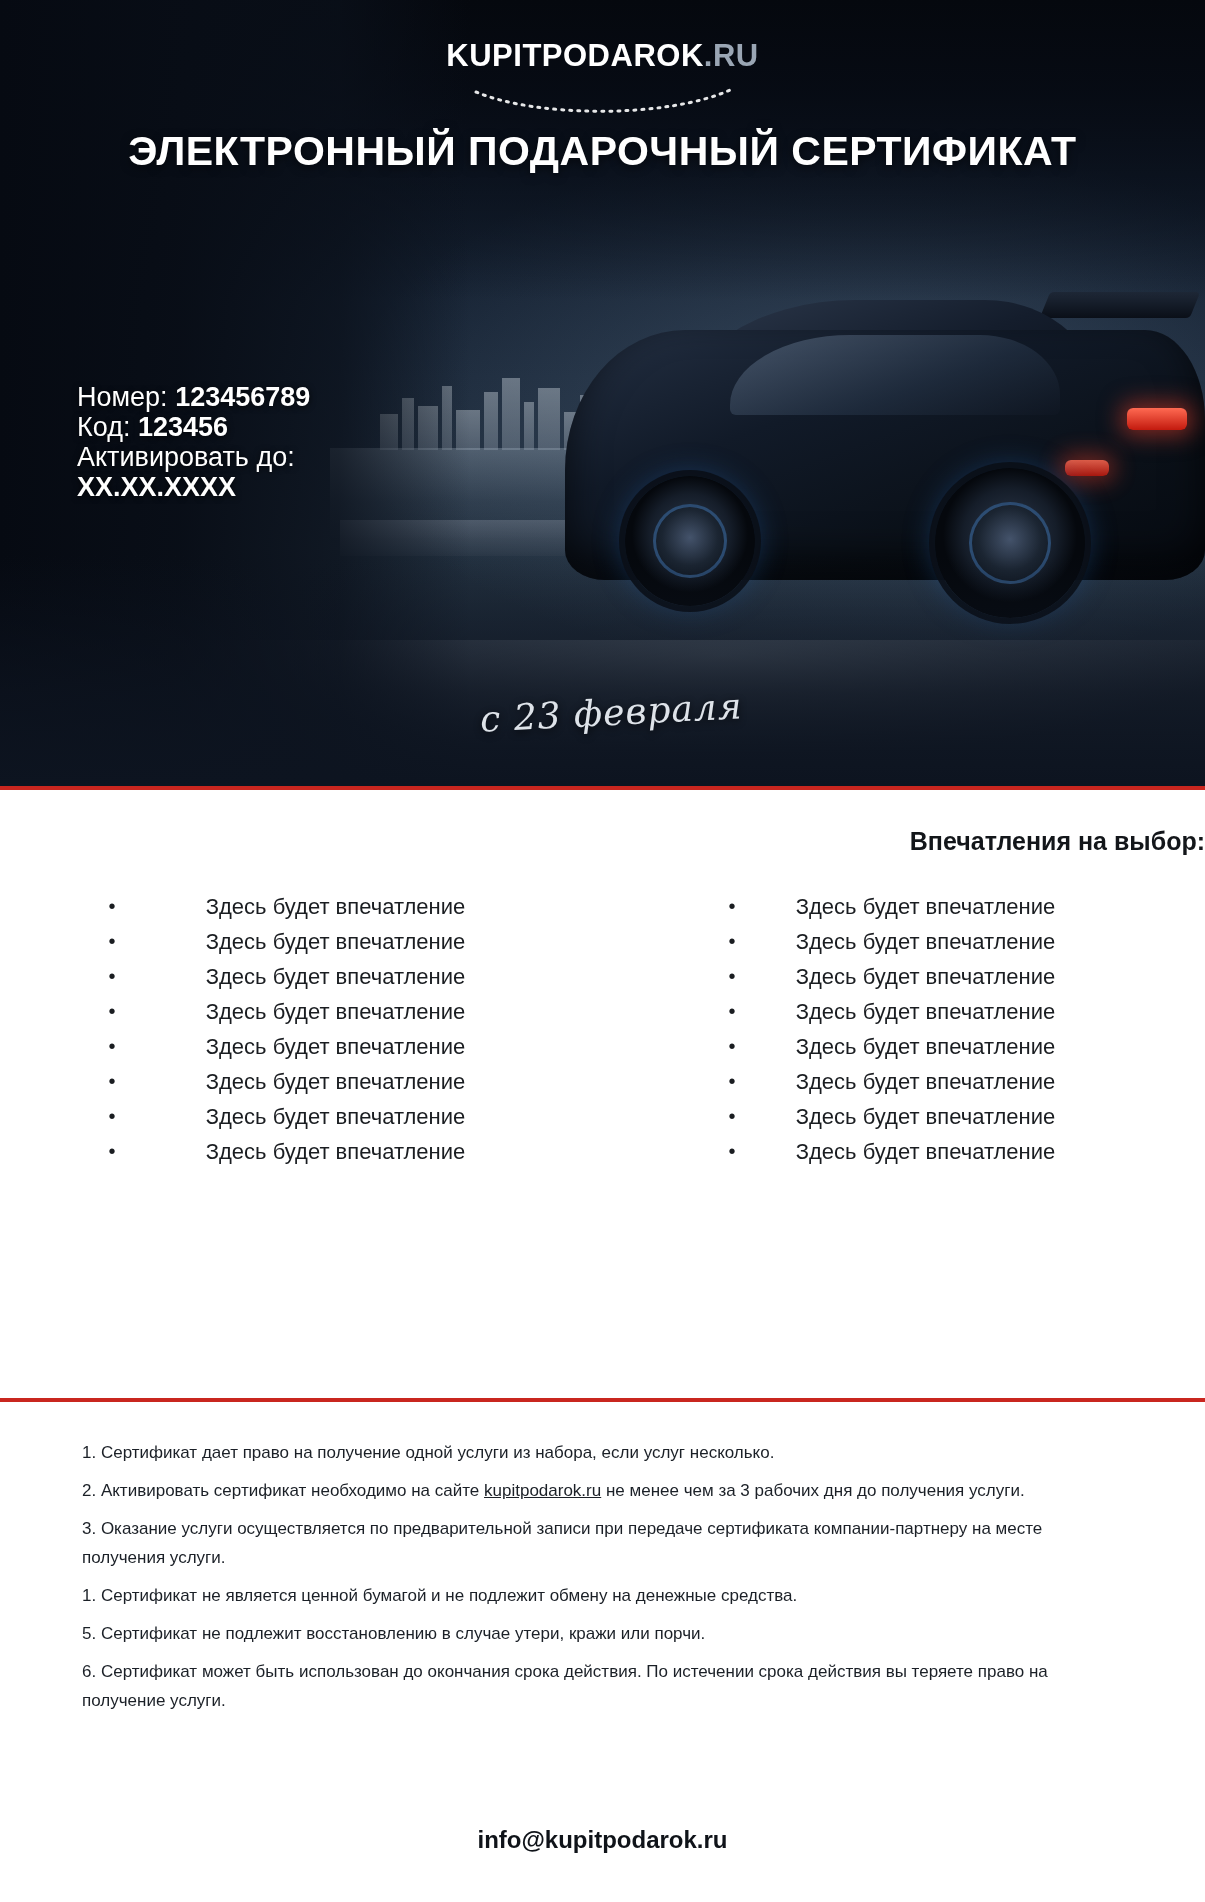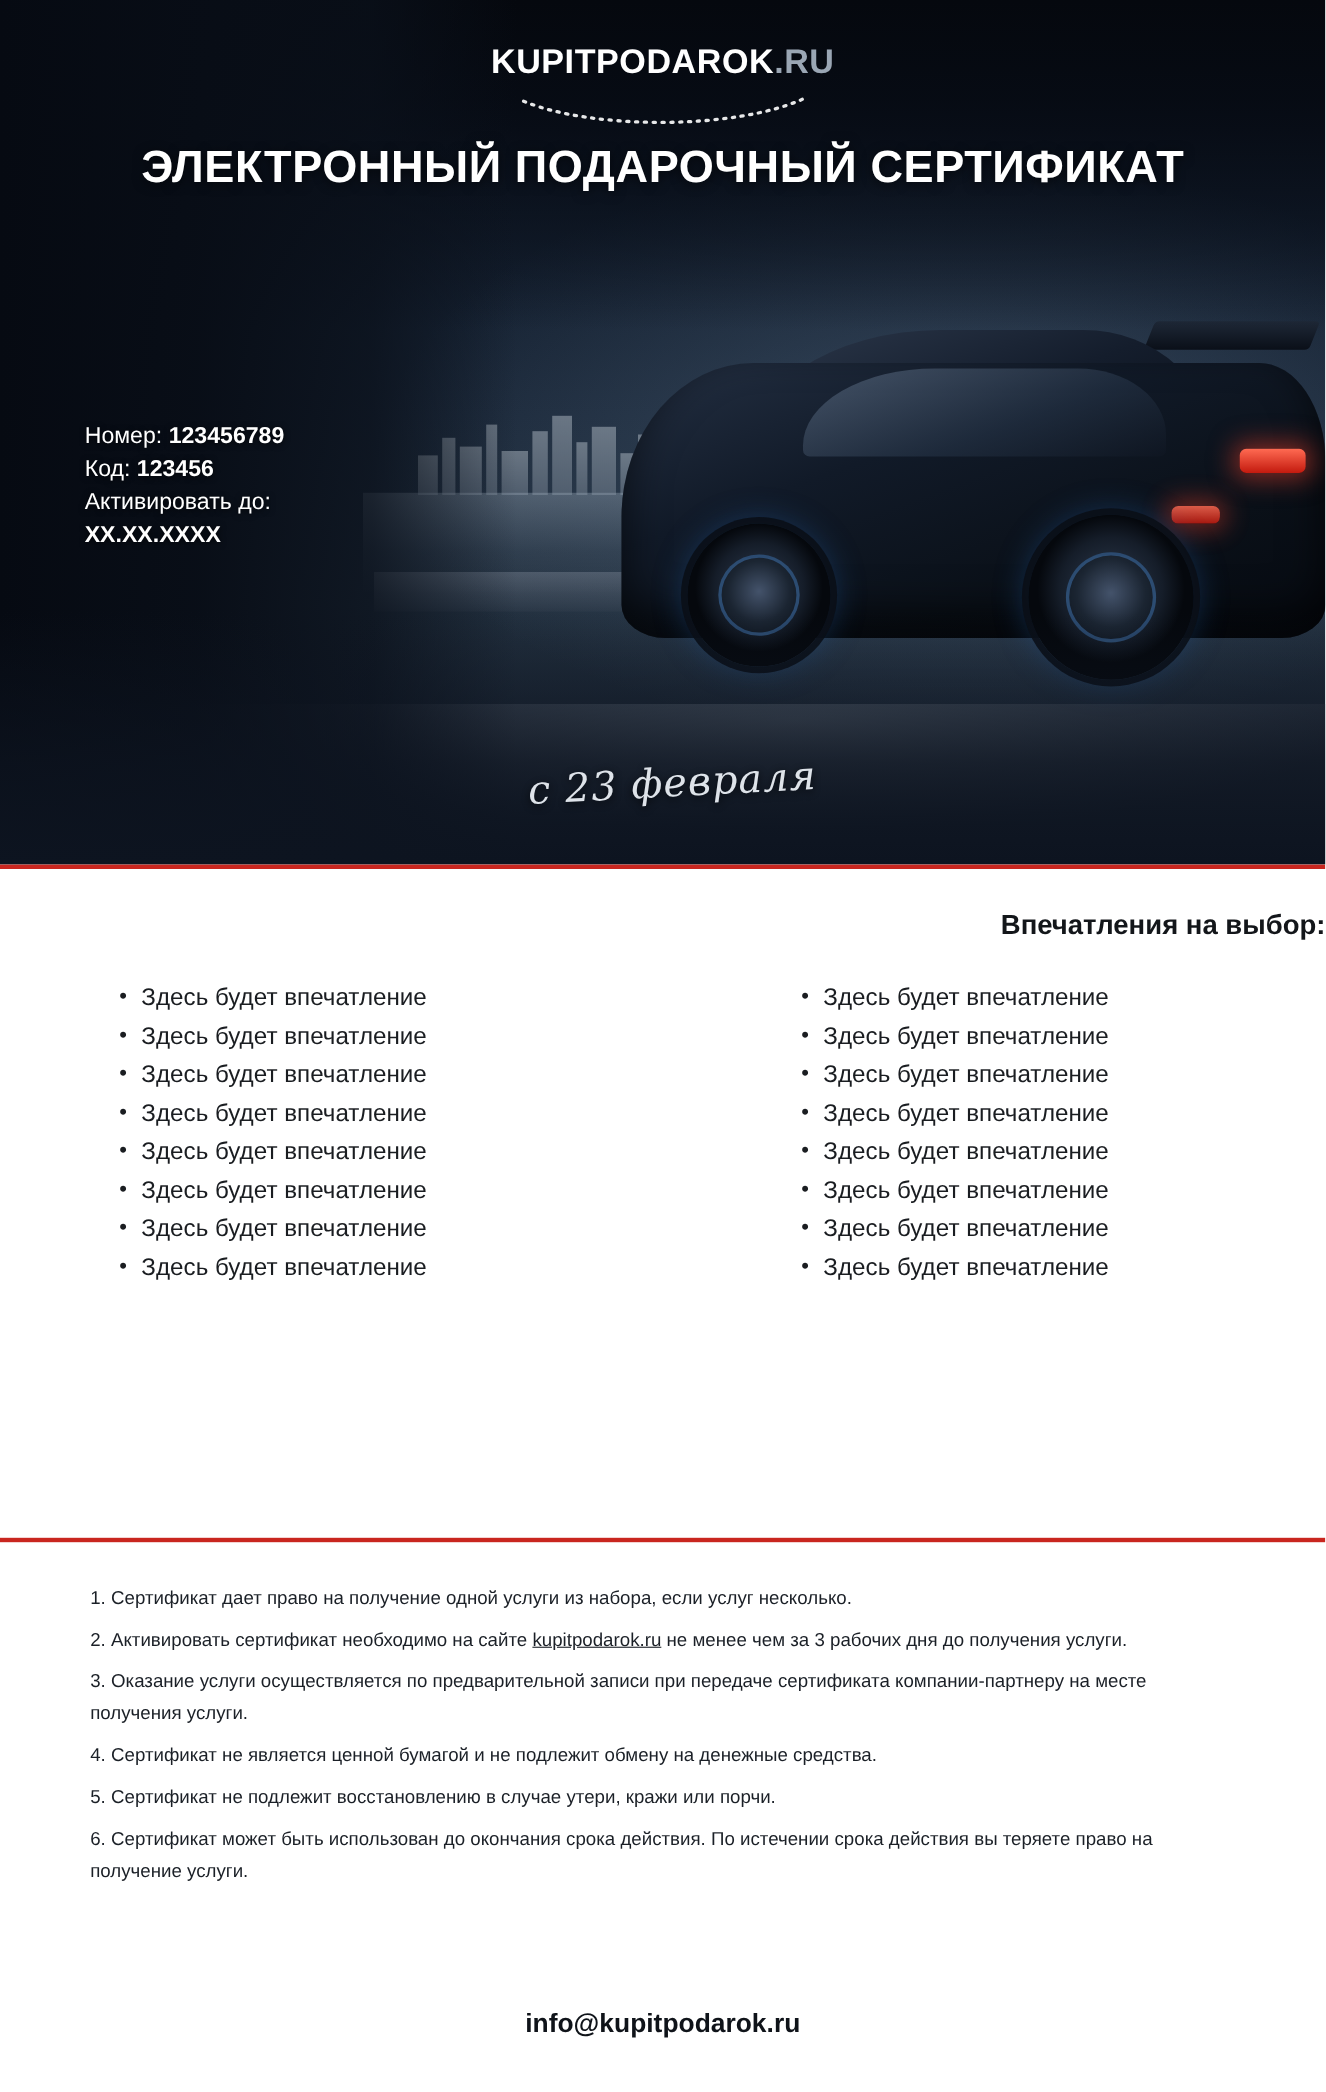--- a/index.html
+++ b/index.html
@@ -134,21 +134,21 @@
     position: absolute; left: 0; top: 128px; width: 1205px; text-align: center;
     color: #ffffff;
     font-size: 41px;
     font-weight: bold;
     letter-spacing: .5px;
     text-shadow: 0 2px 10px rgba(0,0,0,.6);
   }
 
   .cert-meta {
     position: absolute; left: 77px; top: 382px;
-    color: #ffffff; font-size: 21px; line-height: 30px;
+    color: #ffffff; font-size: 27px; line-height: 30px;
     text-shadow: 0 1px 6px rgba(0,0,0,.8);
   }
   .cert-meta b { font-weight: bold; }
 
   .handwrite {
     position: absolute; left: 480px; top: 692px;
     color: #e9eef4;
     font-family: "DejaVu Serif", serif;
     font-style: italic;
     font-size: 36px;
@@ -171,21 +171,21 @@
     font-size: 25px;
     font-weight: bold;
     color: #13161a;
   }
   .cols {
     margin: 33px auto 0;
     width: 1000px;
     display: flex;
     justify-content: space-between;
   }
-  .col { width: 440px; }
+  .col { width: 440px; text-align: center; }
   .col ul { list-style: none; }
   .col li {
     position: relative;
     font-size: 22px;
     line-height: 35px;
     color: #1a1d21;
     padding-left: 26px;
   }
   .col li::before {
     content: "•";
@@ -334,21 +334,21 @@
       </div>
     </div>
   </div>
 
   <div class="terms">
     <p>1. Сертификат дает право на получение одной услуги из набора, если услуг несколько.</p>
     <p>
       <span>2. Активировать сертификат необходимо на сайте </span><a href="#">kupitpodarok.ru</a><span> не менее чем за 3 рабочих дня до получения услуги.</span>
     </p>
     <p>3. Оказание услуги осуществляется по предварительной записи при передаче сертификата компании-партнеру на месте получения услуги.</p>
-    <p>4. Сертификат не является ценной бумагой и не подлежит обмену на денежные средства.</p>
+    <p>1. Сертификат не является ценной бумагой и не подлежит обмену на денежные средства.</p>
     <p>5. Сертификат не подлежит восстановлению в случае утери, кражи или порчи.</p>
     <p>6. Сертификат может быть использован до окончания срока действия. По истечении срока действия вы теряете право на получение услуги.</p>
   </div>
 
   <div class="footer">
     <div>info@kupitpodarok.ru</div>
   </div>
 
 </div>
 

